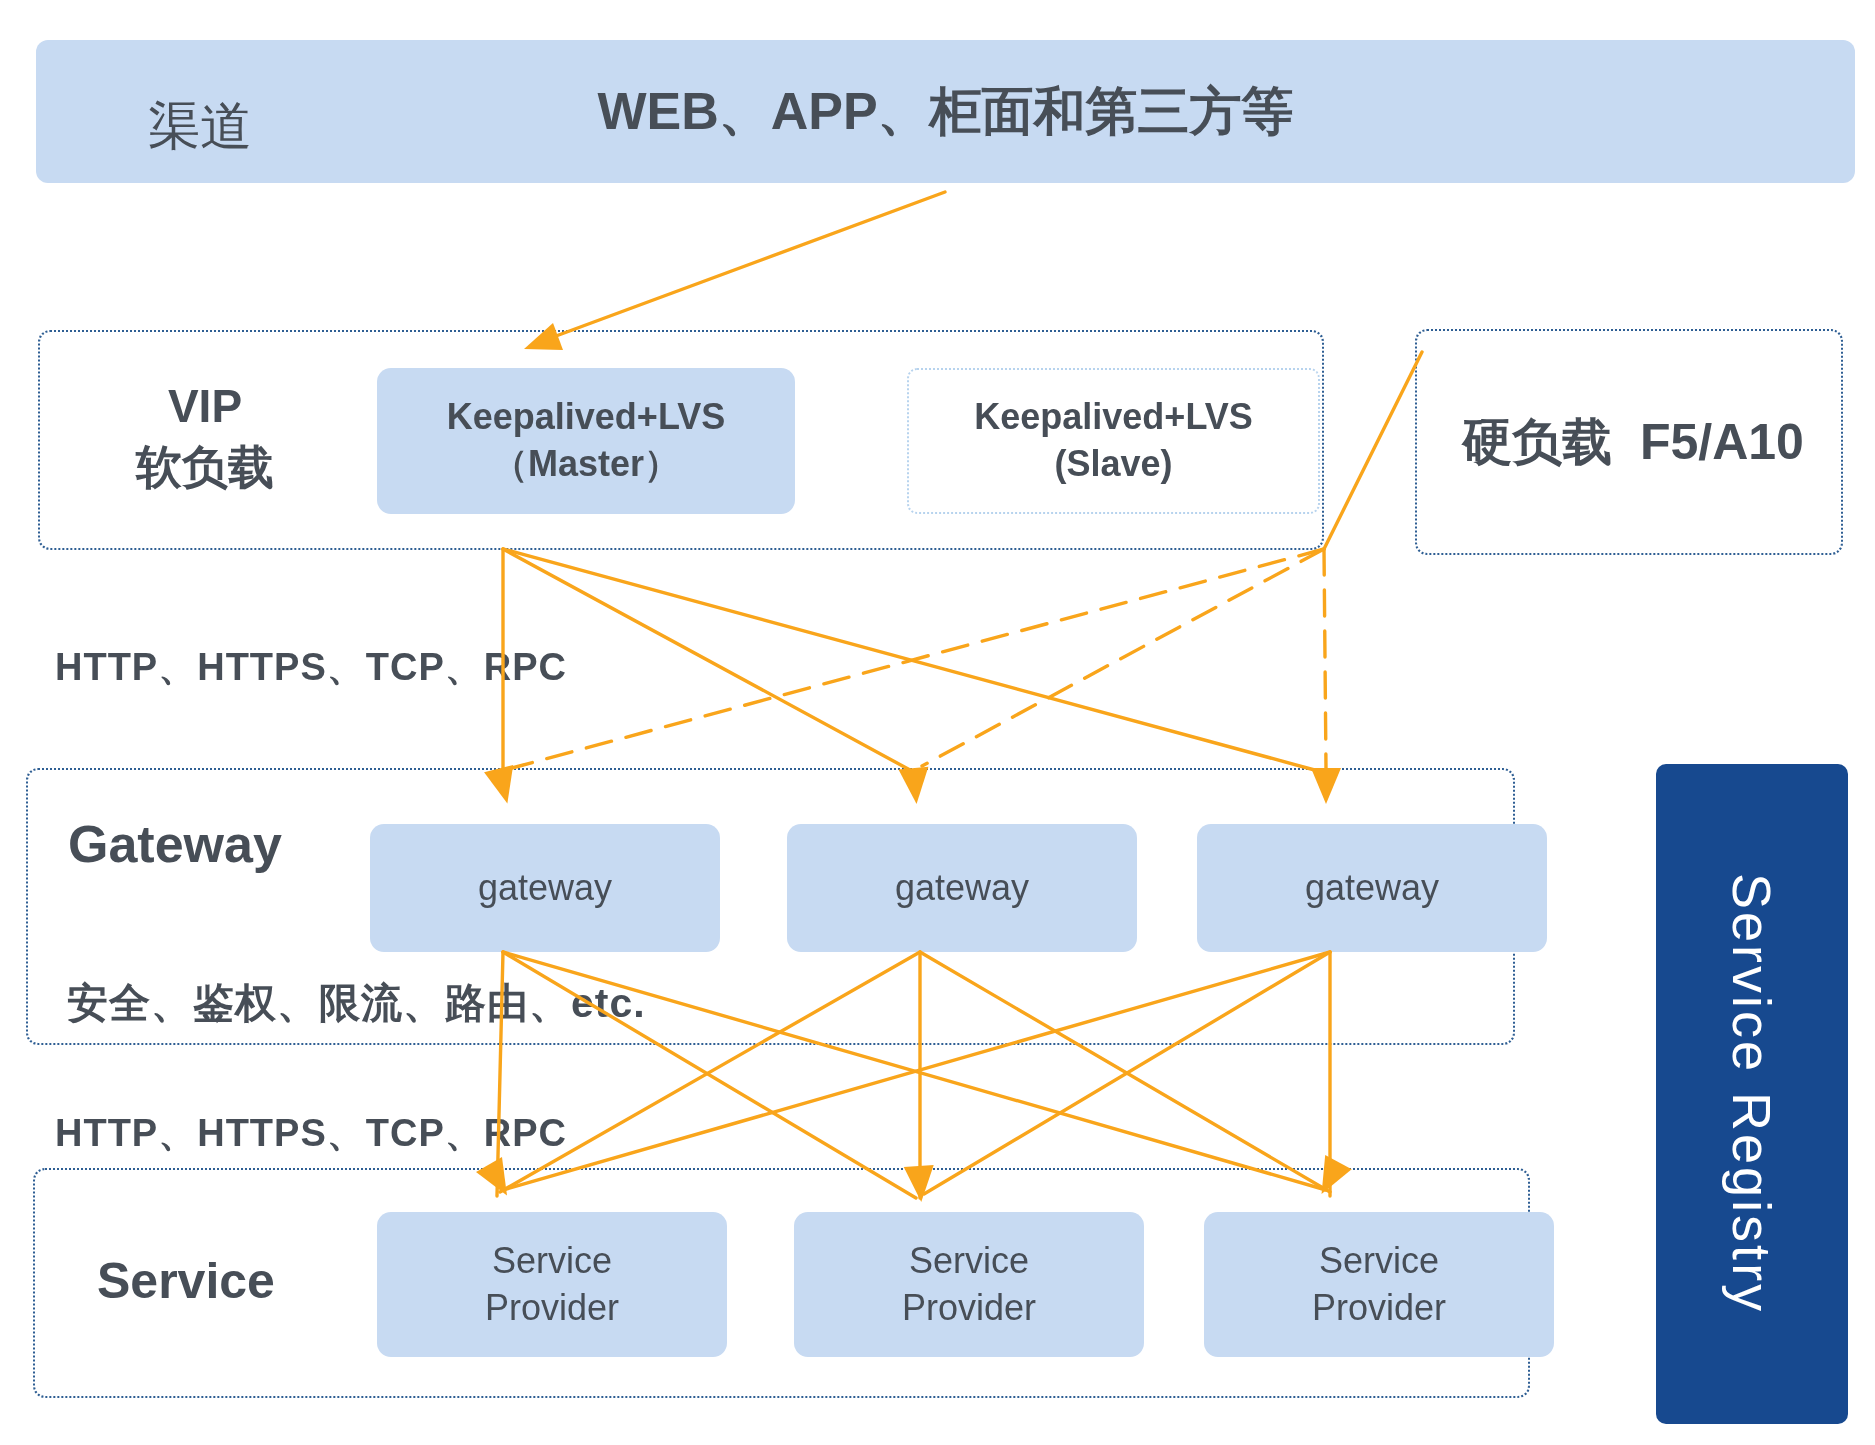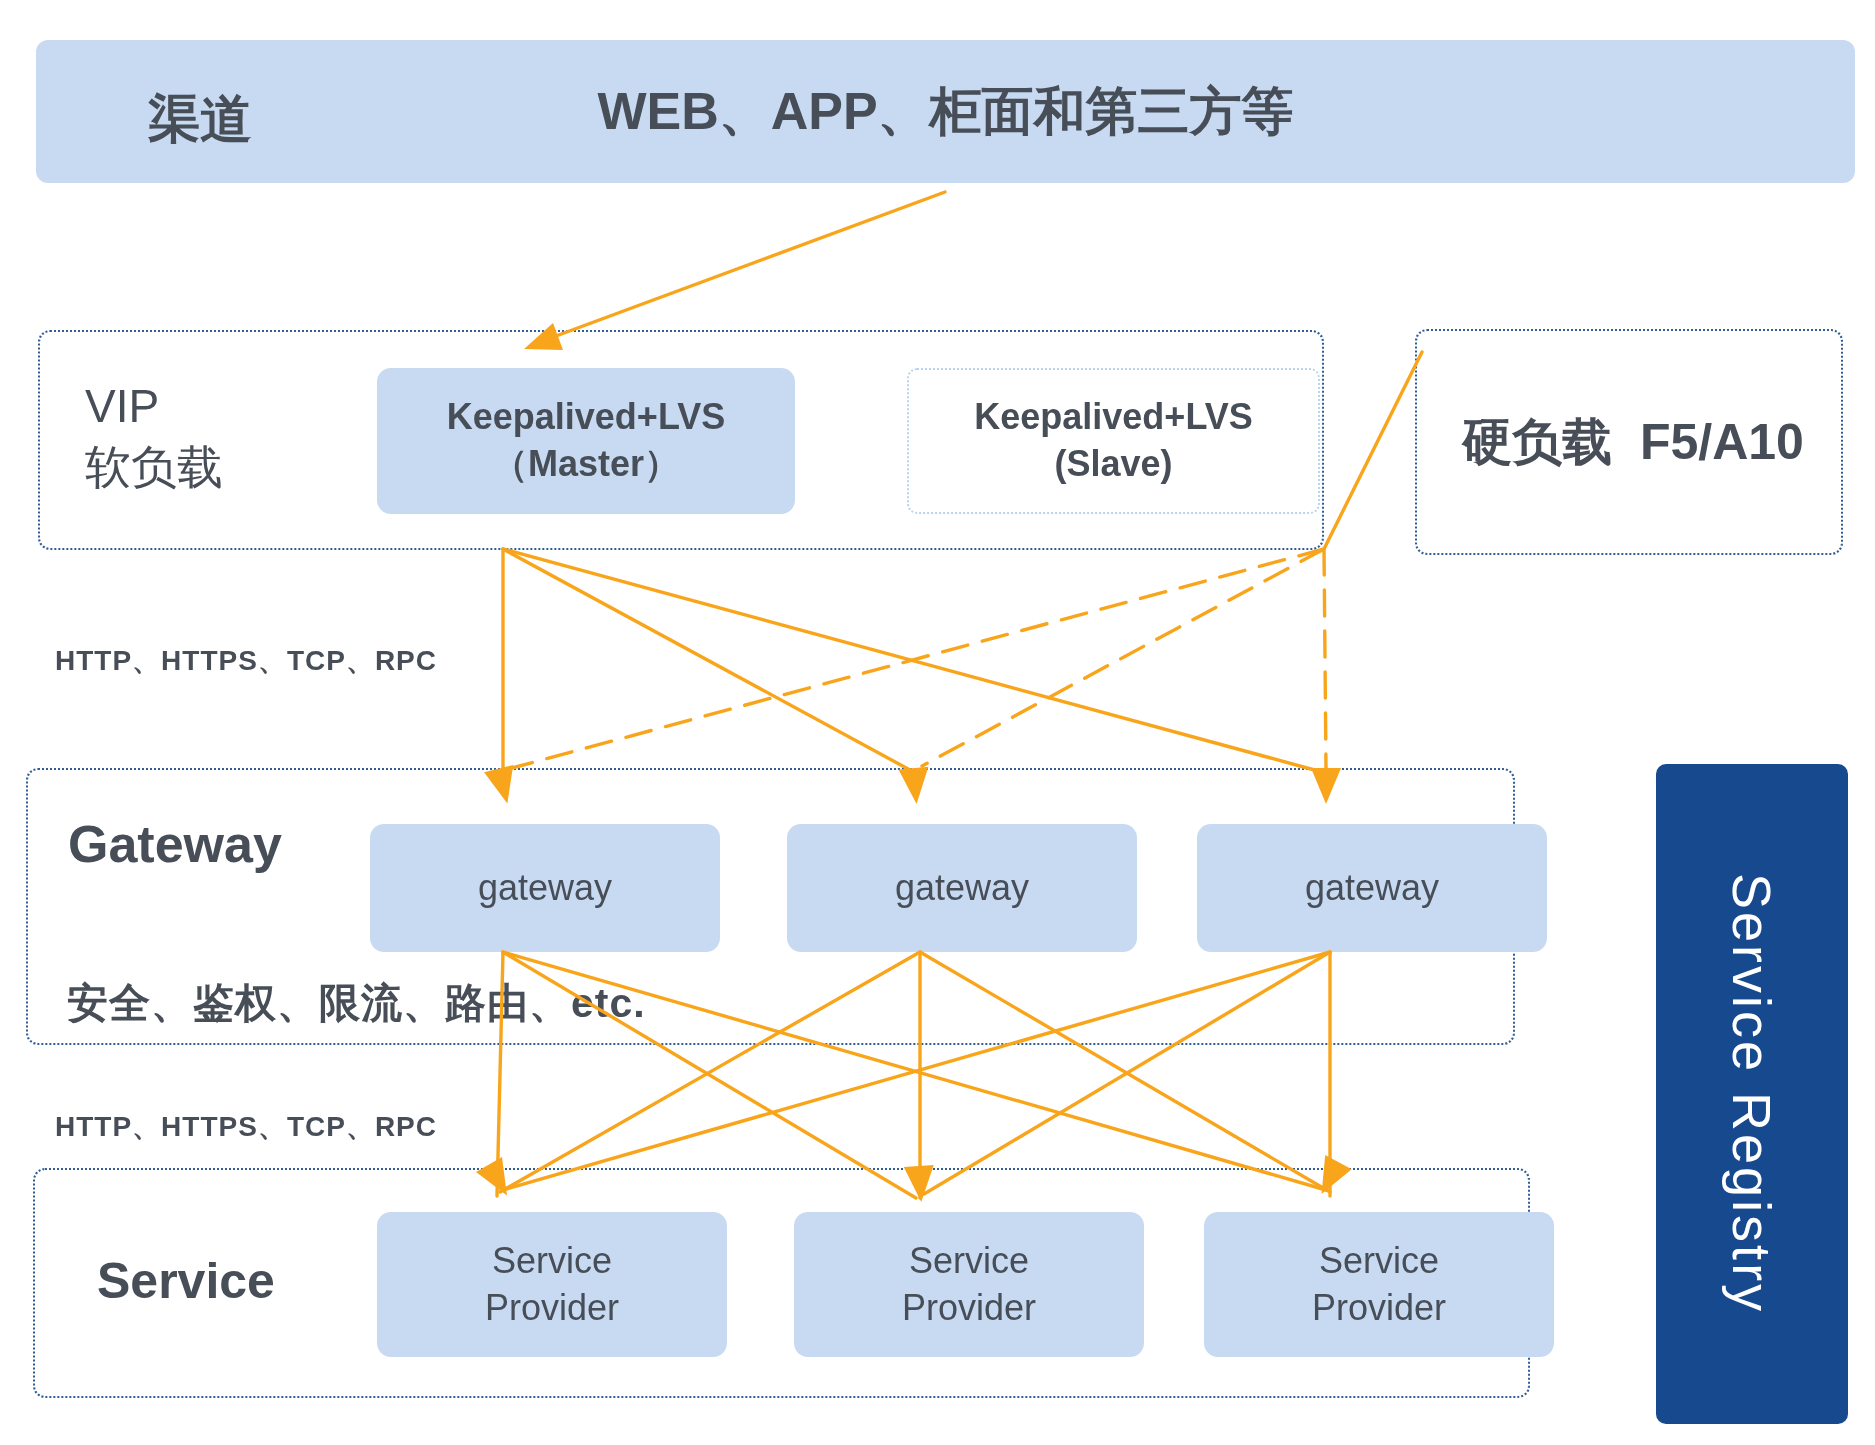--- a/index.html
+++ b/index.html
@@ -15,27 +15,27 @@
   html,body{background:var(--bg);}
   body{font-family:"Liberation Sans","DejaVu Sans",sans-serif;color:var(--ink);}
   #canvas{position:relative;width:1875px;height:1445px;background:var(--bg);overflow:hidden;}
 
   
   .obox{position:absolute;border:2px dotted var(--outline-navy);border-radius:12px;background:var(--bg);}
   .node{position:absolute;display:flex;align-items:center;justify-content:center;text-align:center;
         border-radius:14px;font-size:36px;font-weight:500;line-height:1.3;white-space:pre-line;color:var(--ink);margin-left:47px;}
   .fill{background:var(--panel-blue);}
   .ghost{background:var(--bg);border:2px dotted var(--outline-light);border-radius:10px;}
-  .side-label{position:absolute;font-weight:400;color:var(--ink);white-space:pre-line;}
-  .edge-label{position:absolute;font-size:28px;font-weight:600;color:var(--ink);letter-spacing:1px;}
+  .side-label{position:absolute;text-align:center;font-weight:700;color:var(--ink);white-space:pre-line;}
+  .edge-label{position:absolute;font-size:38px;font-weight:600;color:var(--ink);letter-spacing:1px;}
 
   
   .bar{position:absolute;left:36px;top:40px;width:1819px;height:143px;background:var(--panel-blue);border-radius:12px;}
-  .bar-label{position:absolute;left:64px;top:8px;width:200px;height:100%;display:flex;align-items:center;justify-content:center;
-             font-size:52px;font-weight:700;}
+  .bar-label{position:absolute;left:64px;top:15px;width:200px;height:100%;display:flex;align-items:center;justify-content:center;
+             font-size:52px;font-weight:400;}
   .bar-content{position:absolute;left:0;right:0;top:0;height:100%;display:flex;align-items:center;justify-content:center;
              font-size:52px;font-weight:700;text-align:center;}
 
   
   .vip{left:38px;top:330px;width:1286px;height:220px;}
   .vip .side-label{left:45px;top:44px;width:240px;font-size:46px;line-height:1.32;}
   .master{left:290px;top:36px;width:418px;height:146px;font-weight:600;}
   .slave{left:820px;top:36px;width:413px;height:146px;font-weight:600;}
 
   .f5{left:1415px;top:329px;width:428px;height:226px;display:flex;align-items:center;justify-content:center;}

